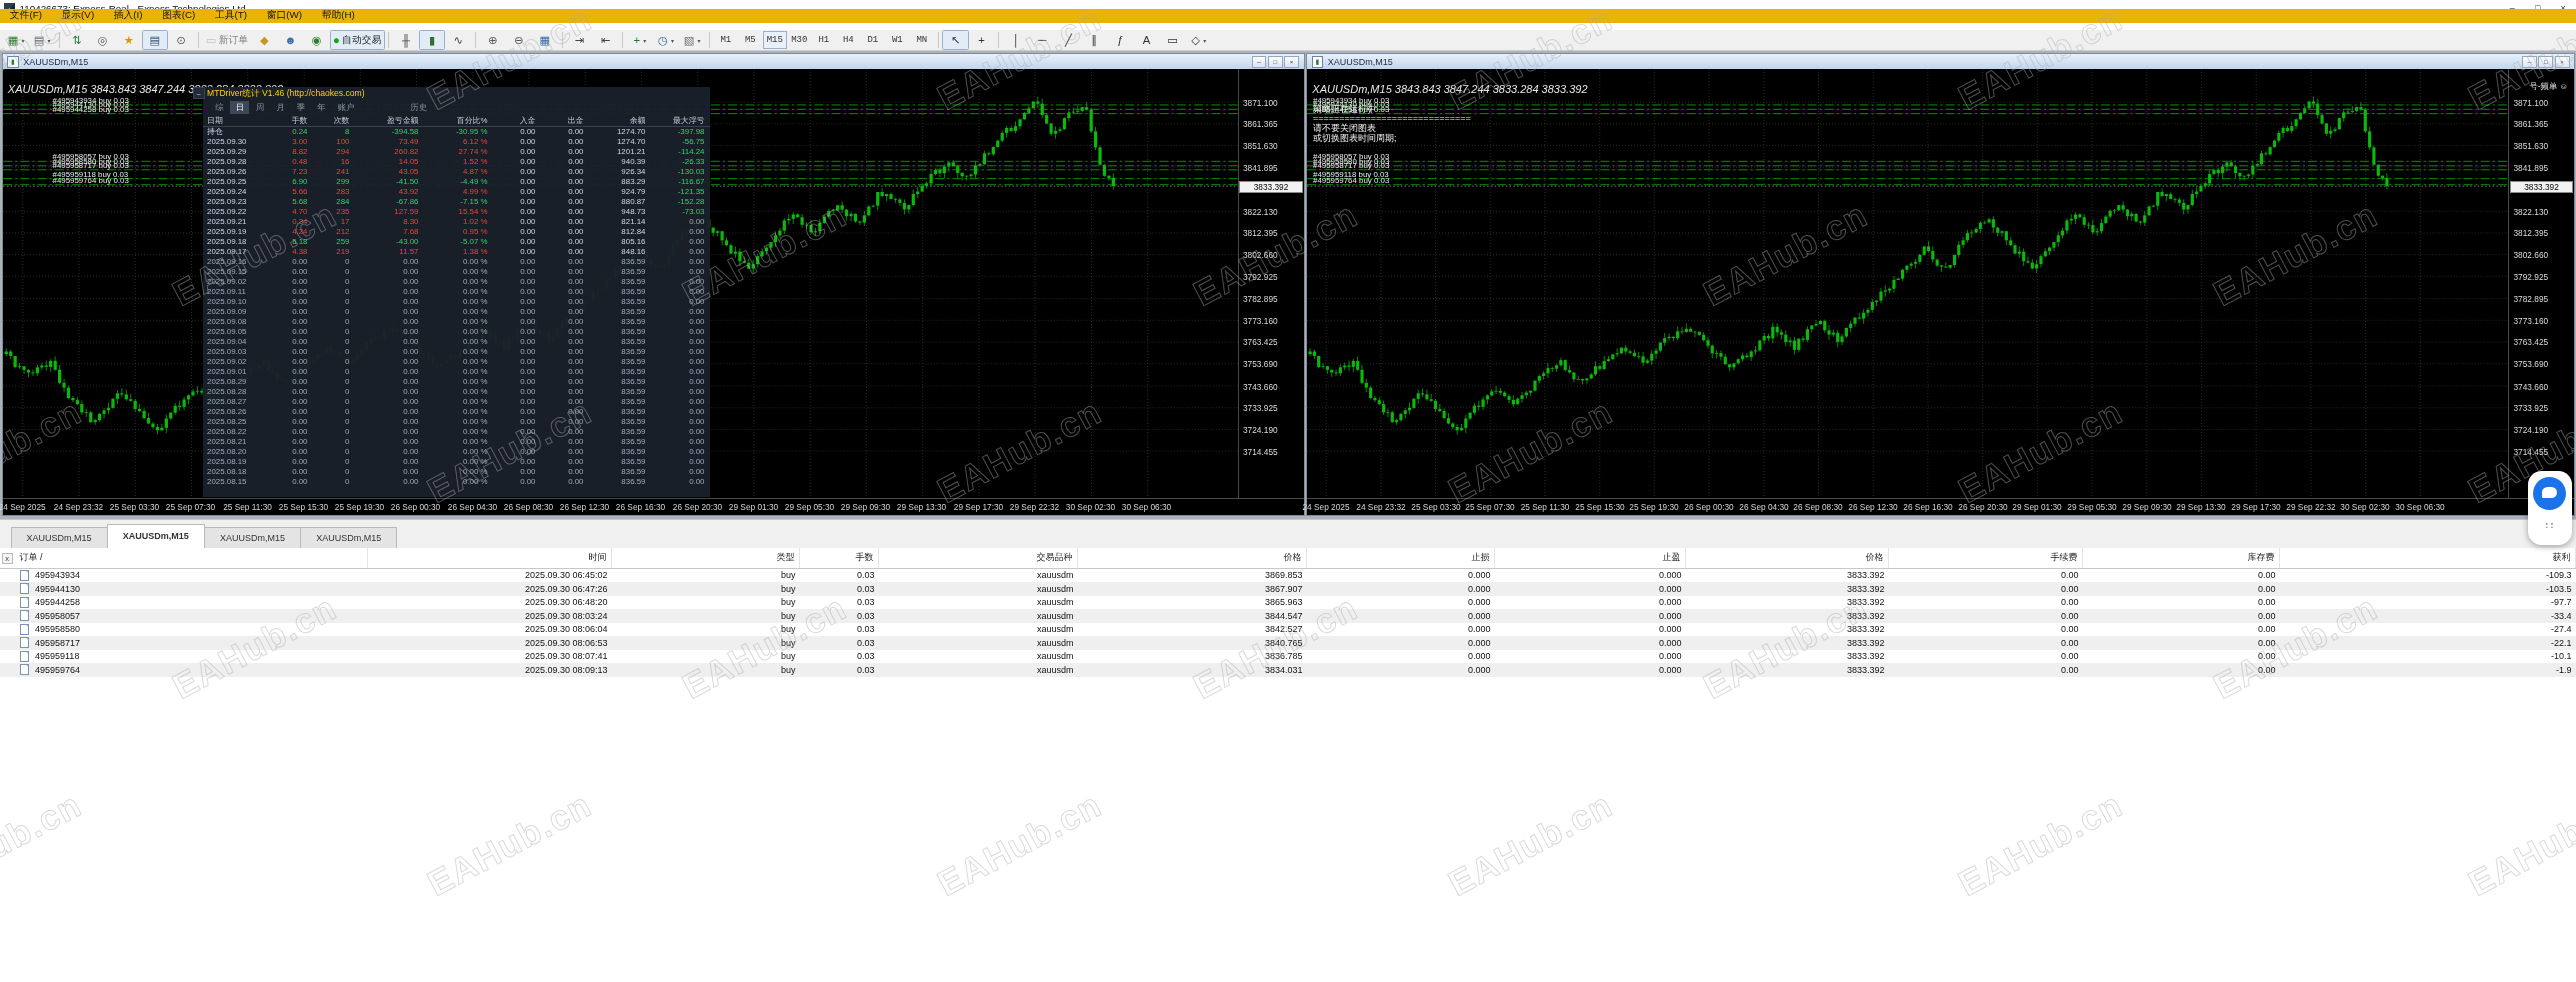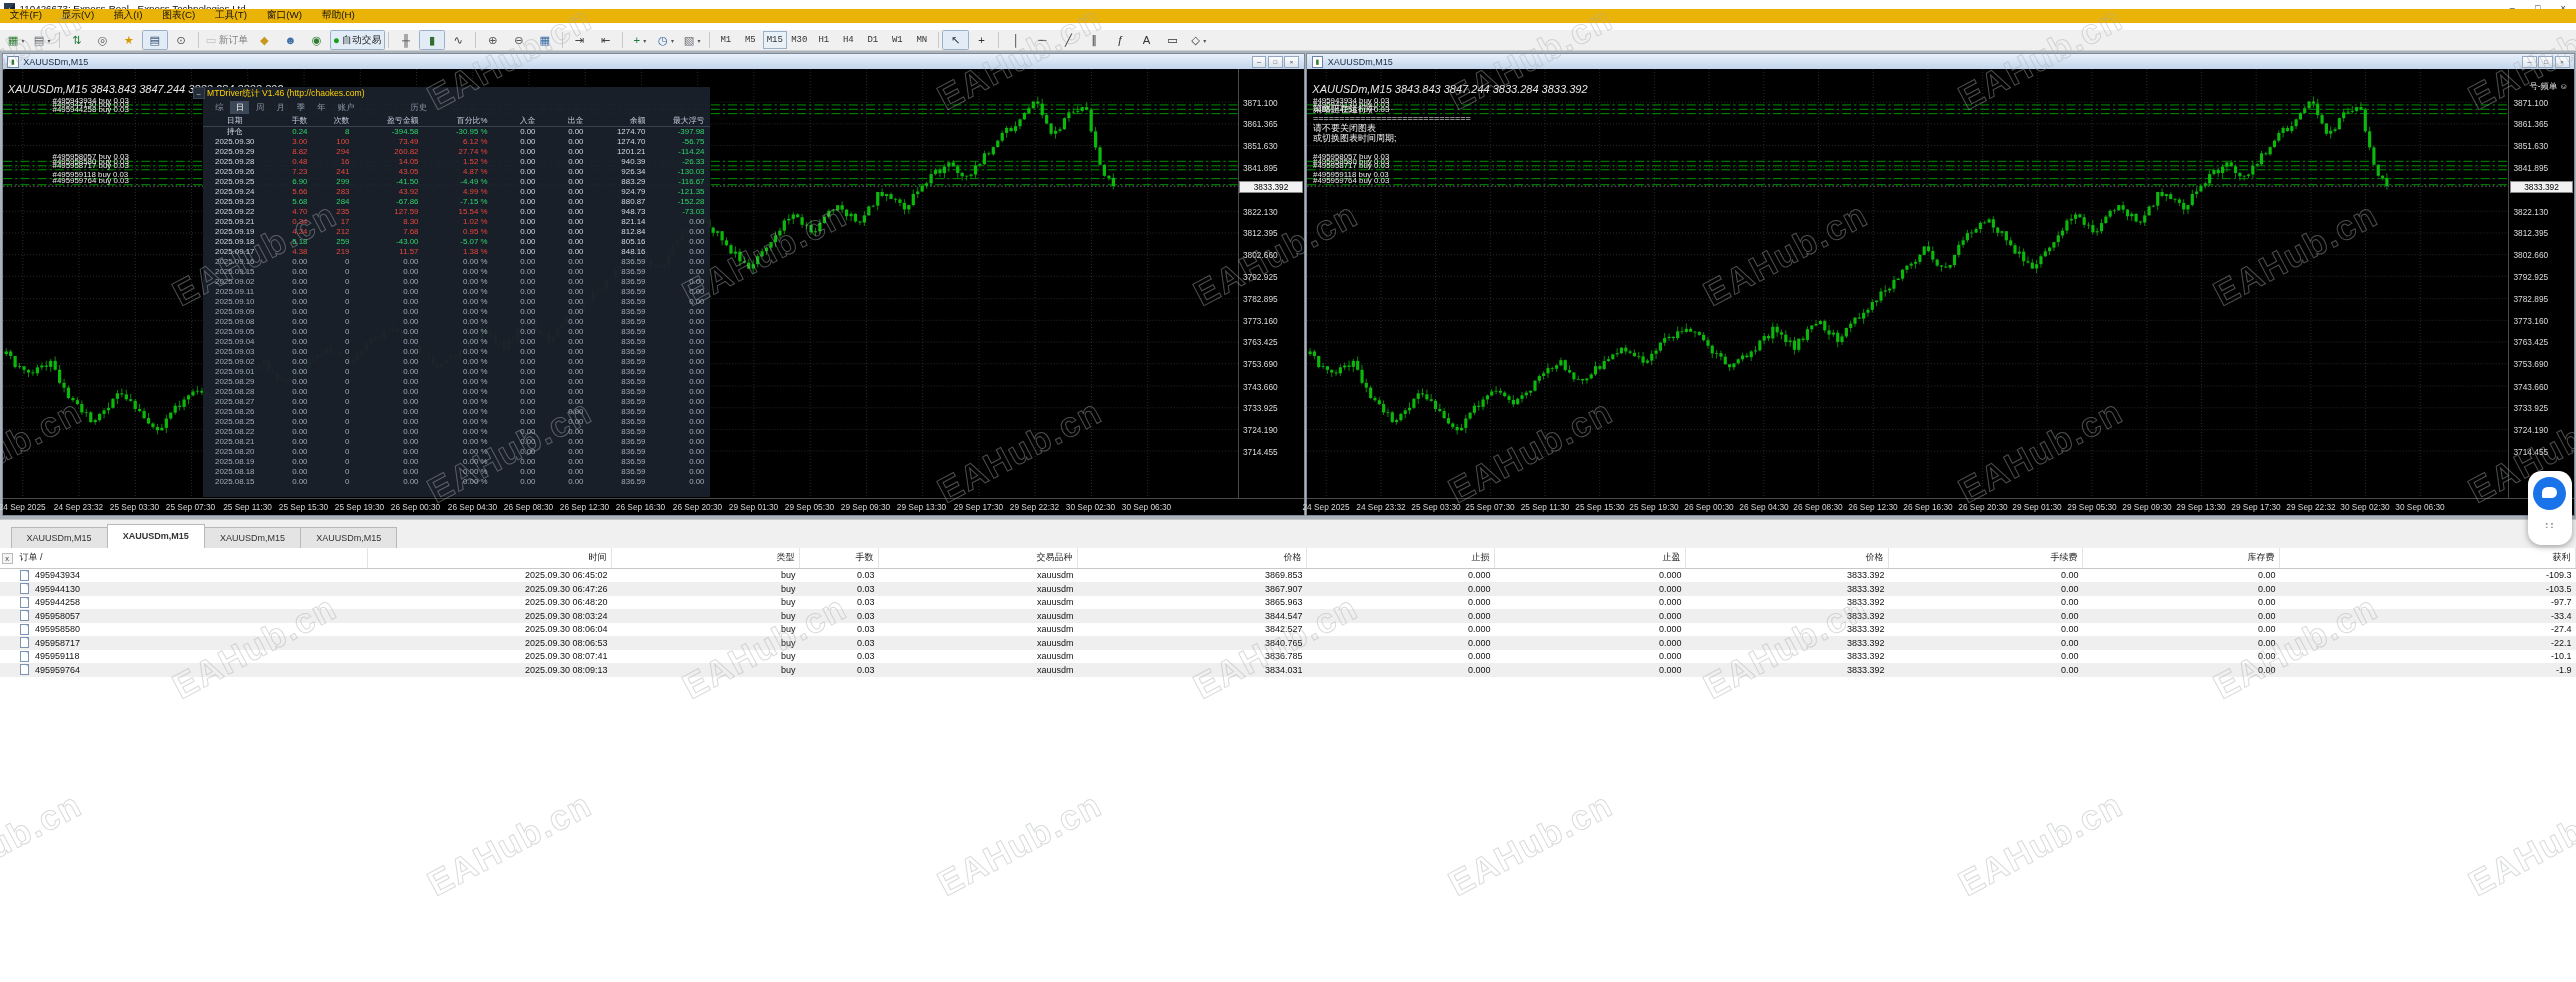--- a/index.html
+++ b/index.html
@@ -57,21 +57,21 @@
             z-index:6;font-size:7.9px;color:#cfd9e6;overflow:hidden;}
   #ea-collapse{position:absolute;left:190px;top:18px;width:10.5px;height:9.8px;background:#222b38;color:#cfd9e6;
                font-size:6.8px;display:flex;align-items:center;justify-content:center;z-index:7;border:0.8px solid #3a4454;}
   #ea-title{height:12.8px;line-height:12.8px;padding-left:4.5px;color:#ffd200;font-size:8.6px;white-space:nowrap;}
   #ea-tabs{height:14.3px;display:flex;align-items:center;gap:1.5px;padding-left:7.5px;color:#8a96a6;font-size:8.3px;}
   .ea-tab{padding:0.8px 5.3px;}
   .ea-tab.active{background:#3d4document6566;background:#3c4858;color:#fff;}
   .ea-tab.hist{margin-left:44px;}
   .ea-grid{display:grid;grid-template-columns:66px 45px 42px 69px 69px 48px 48px 62px 59px;align-items:center;}
   .ea-grid > div{text-align:right;padding-right:6px;white-space:nowrap;overflow:hidden;}
-  .ea-grid > div:first-child{text-align:center;padding-left:4.5px;}
+  .ea-grid > div:first-child{text-align:left;padding-left:4.5px;}
   #ea-header{height:12px;color:#c2cedd;border-bottom:0.8px solid #39424f;}
   .ea-row{height:10px;line-height:10px;}
   .v-red{color:#e8463a;}
   .v-green{color:#2fd46a;}
   .v-flat{color:#9fabb9;}
   .v-dim{color:#cfd9e6;}
   
   #tabstrip{position:absolute;left:0;top:519px;width:100%;height:28.5px;background:#f0f0f0;border-top:0.8px solid #c8c8c8;
             display:flex;align-items:flex-end;padding-left:10.5px;box-sizing:border-box;}
   .ctab{height:19.5px;display:flex;align-items:center;padding:0 15px;font-size:9px;color:#333;border:0.8px solid #b8b8b8;

